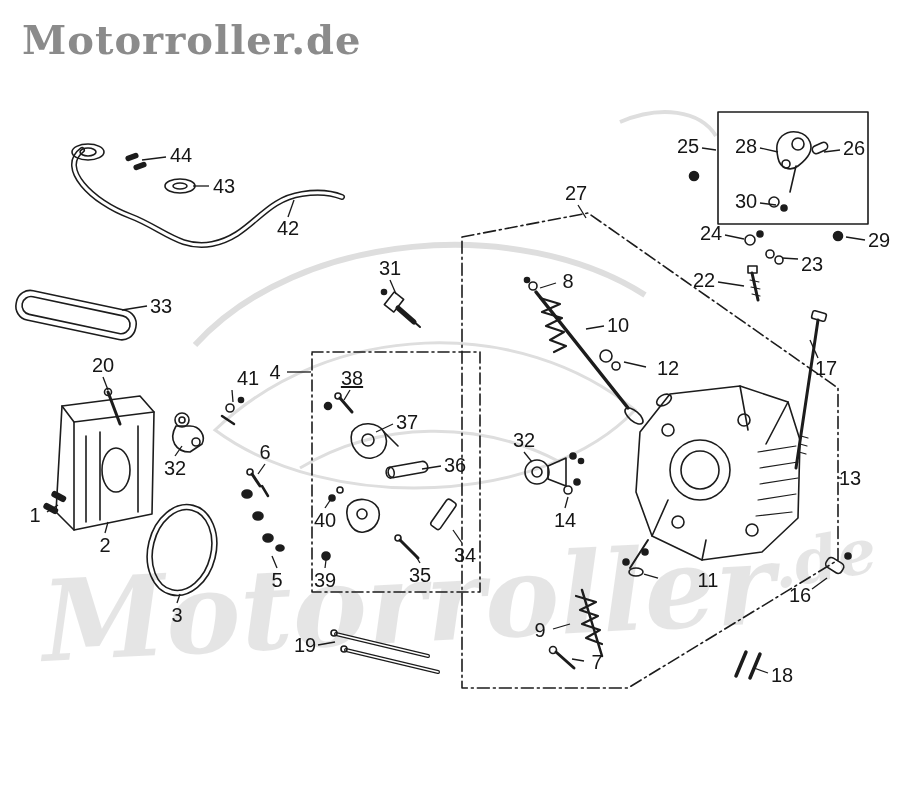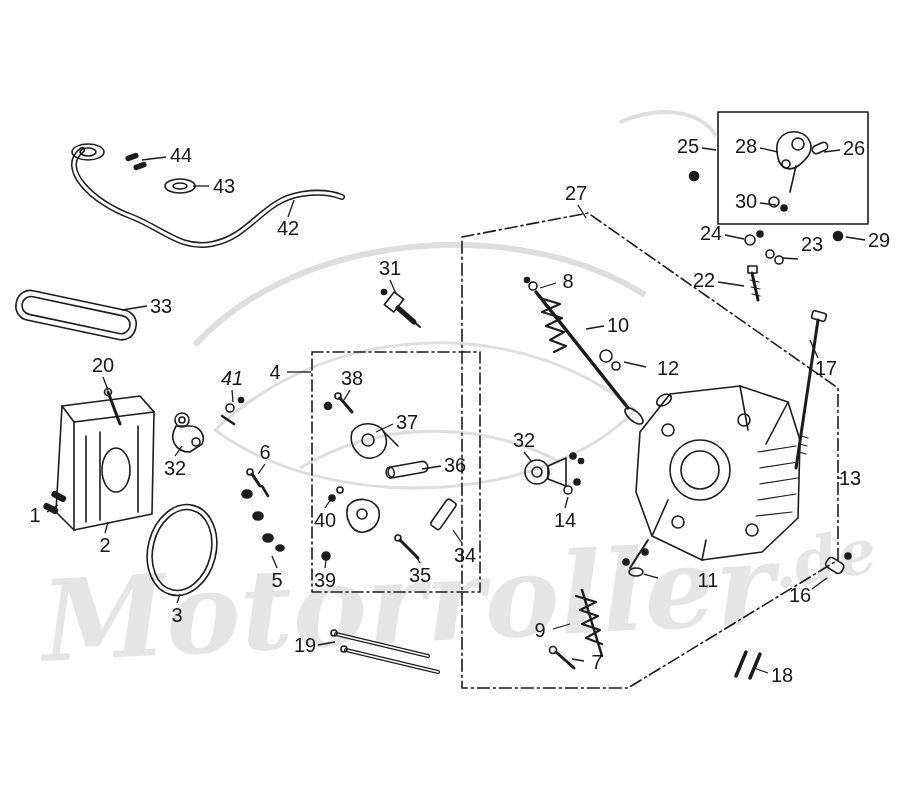--- a/index.html
+++ b/index.html
@@ -319,30 +319,30 @@
       <span class="part-label" style="left: 288px; top: 228px;">42</span>
       <span class="part-label" style="left: 161px; top: 306px;">33</span>
       <span class="part-label" style="left: 390px; top: 268px;">31</span>
       <span class="part-label" style="left: 576px; top: 193px;">27</span>
       <span class="part-label" style="left: 688px; top: 146px;">25</span>
       <span class="part-label" style="left: 746px; top: 146px;">28</span>
       <span class="part-label" style="left: 854px; top: 148px;">26</span>
       <span class="part-label" style="left: 746px; top: 201px;">30</span>
       <span class="part-label" style="left: 711px; top: 233px; text-align: right;">24</span>
       <span class="part-label" style="left: 879px; top: 240px;">29</span>
-      <span class="part-label" style="left: 812px; top: 244px; text-align: center;">23</span>
+      <span class="part-label" style="left: 812px; top: 264px; text-align: center;">23</span>
       <span class="part-label" style="left: 704px; top: 280px;">22</span>
       <span class="part-label" style="left: 568px; top: 281px;">8</span>
       <span class="part-label" style="left: 618px; top: 325px;">10</span>
       <span class="part-label" style="left: 668px; top: 368px;">12</span>
       <span class="part-label" style="left: 826px; top: 368px;">17</span>
       <span class="part-label" style="left: 103px; top: 365px;">20</span>
-      <span class="part-label" style="left: 232px; top: 378px; font-style: italic;">41</span>
+      <span class="part-label" style="left: 248px; top: 378px;">41</span>
       <span class="part-label" style="left: 275px; top: 372px;">4</span>
-      <span class="part-label" style="left: 352px; top: 378px;">38</span>
+      <span class="part-label" style="left: 352px; top: 378px; text-decoration: underline;">38</span>
       <span class="part-label" style="left: 407px; top: 422px;">37</span>
       <span class="part-label" style="left: 455px; top: 465px;">36</span>
       <span class="part-label" style="left: 524px; top: 440px;">32</span>
       <span class="part-label" style="left: 265px; top: 452px;">6</span>
       <span class="part-label" style="left: 175px; top: 468px;">32</span>
       <span class="part-label" style="left: 35px; top: 515px;">1</span>
       <span class="part-label" style="left: 105px; top: 545px;">2</span>
       <span class="part-label" style="left: 177px; top: 615px;">3</span>
       <span class="part-label" style="left: 325px; top: 520px;">40</span>
       <span class="part-label" style="left: 277px; top: 580px;">5</span>
@@ -352,13 +352,14 @@
       <span class="part-label" style="left: 565px; top: 520px;">14</span>
       <span class="part-label" style="left: 850px; top: 478px;">13</span>
       <span class="part-label" style="left: 708px; top: 580px;">11</span>
       <span class="part-label" style="left: 800px; top: 595px;">16</span>
       <span class="part-label" style="left: 540px; top: 630px;">9</span>
       <span class="part-label" style="left: 597px; top: 662px;">7</span>
       <span class="part-label" style="left: 305px; top: 645px;">19</span>
       <span class="part-label" style="left: 782px; top: 675px; text-align: center;">18</span>
     </div>
 
+  <div id="logo">Motorroller.de</div>
 </div>
 
 </body></html>

